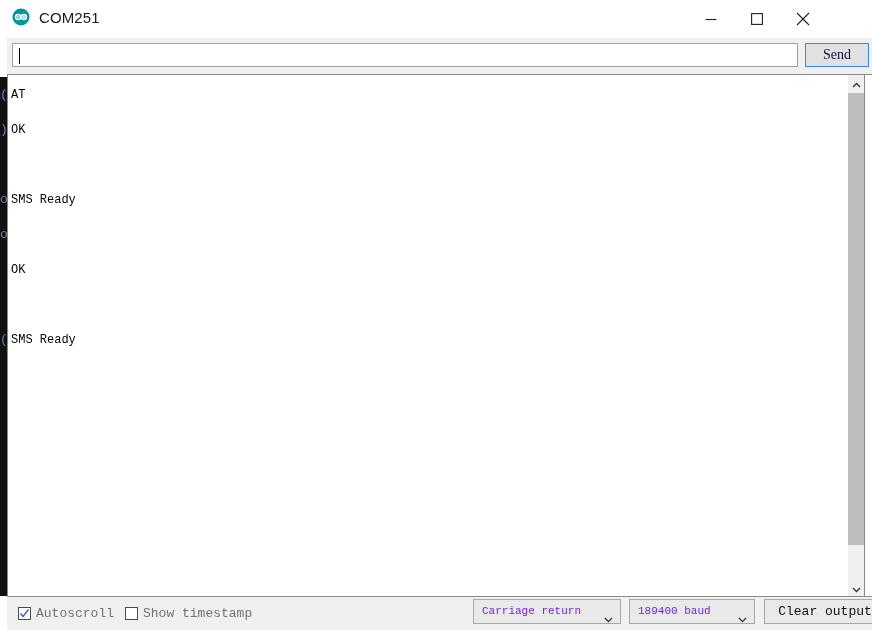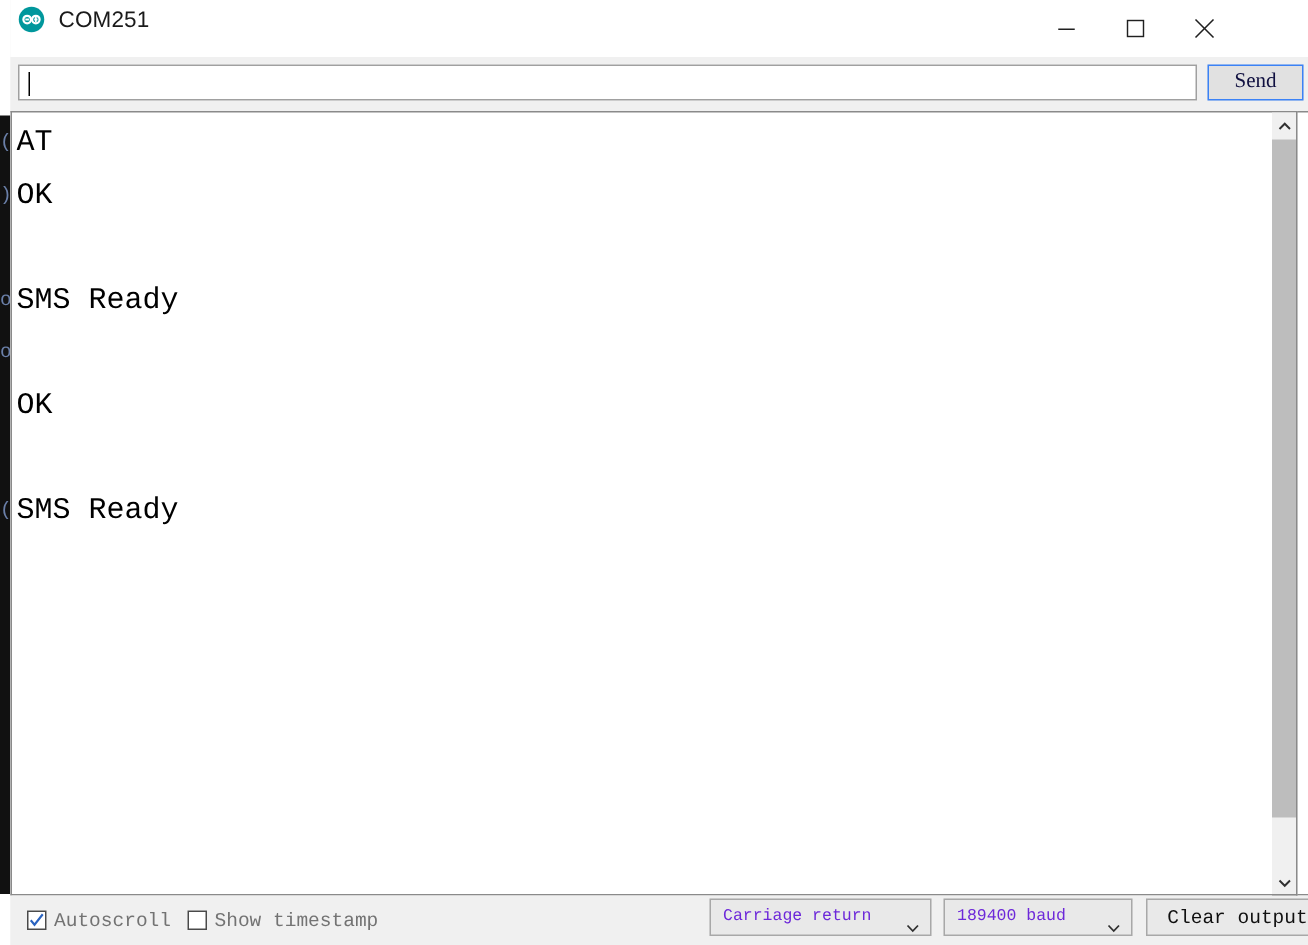--- a/index.html
+++ b/index.html
@@ -63,21 +63,21 @@
     height: 38px;
     background: #ffffff;
     z-index: 5;
   }
   #title-left {
     position: absolute;
     left: 5px;
     top: 0;
     height: 26px;
     display: flex;
-    align-items: center;
+    align-items: flex-end;
   }
   #app-icon {
     width: 18px;
     height: 18px;
     margin-right: 9px;
     flex: none;
   }
   #title-text {
     font-size: 15px;
     color: #1a1a1a;
@@ -163,21 +163,21 @@
     z-index: 5;
   }
   #console-text {
     position: absolute;
     left: 3px;
     top: 3px;
     width: 830px;
     height: 512px;
     overflow: hidden;
     font-family: "Liberation Mono", monospace;
-    font-size: 20px;
+    font-size: 12px;
     line-height: 35px;
     color: #000000;
     white-space: pre;
   }
   #console-text .ln { height: 35px; }
 
   
   #scrollbar {
     position: absolute;
     left: 848px;

